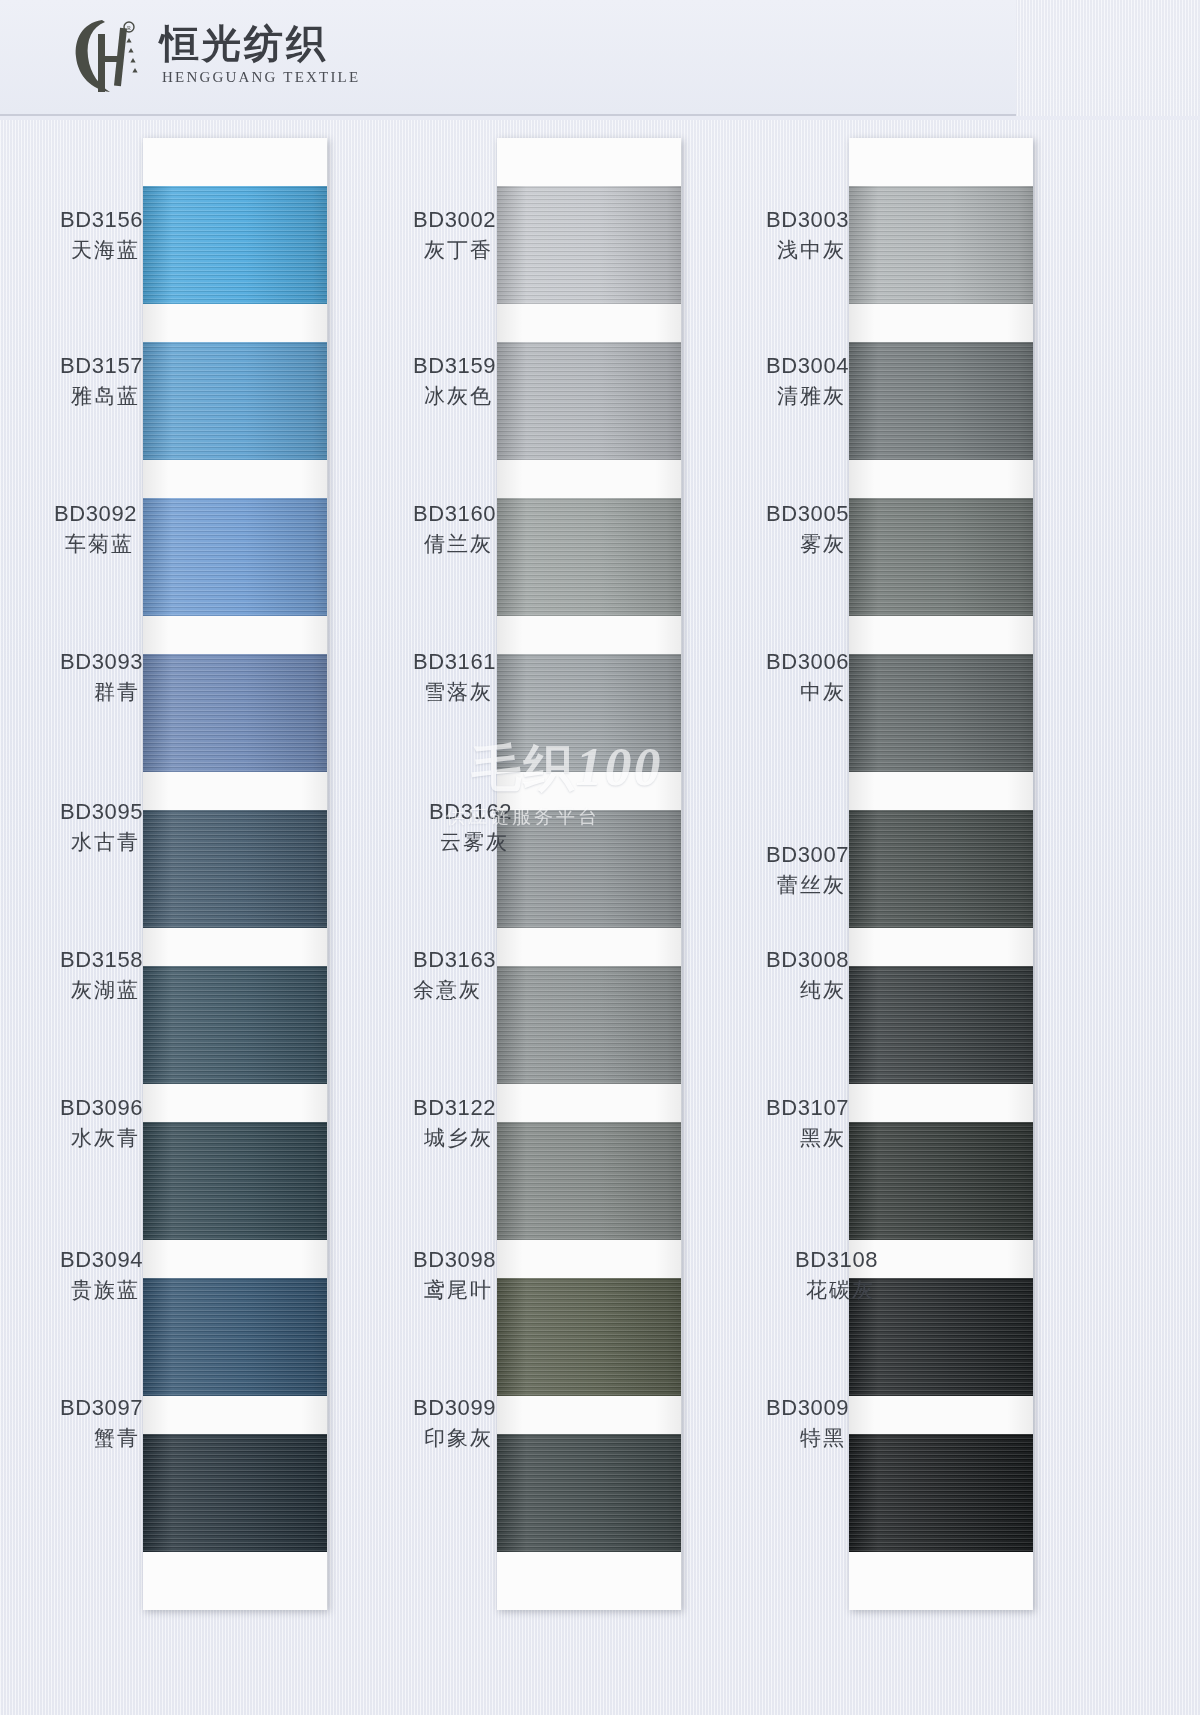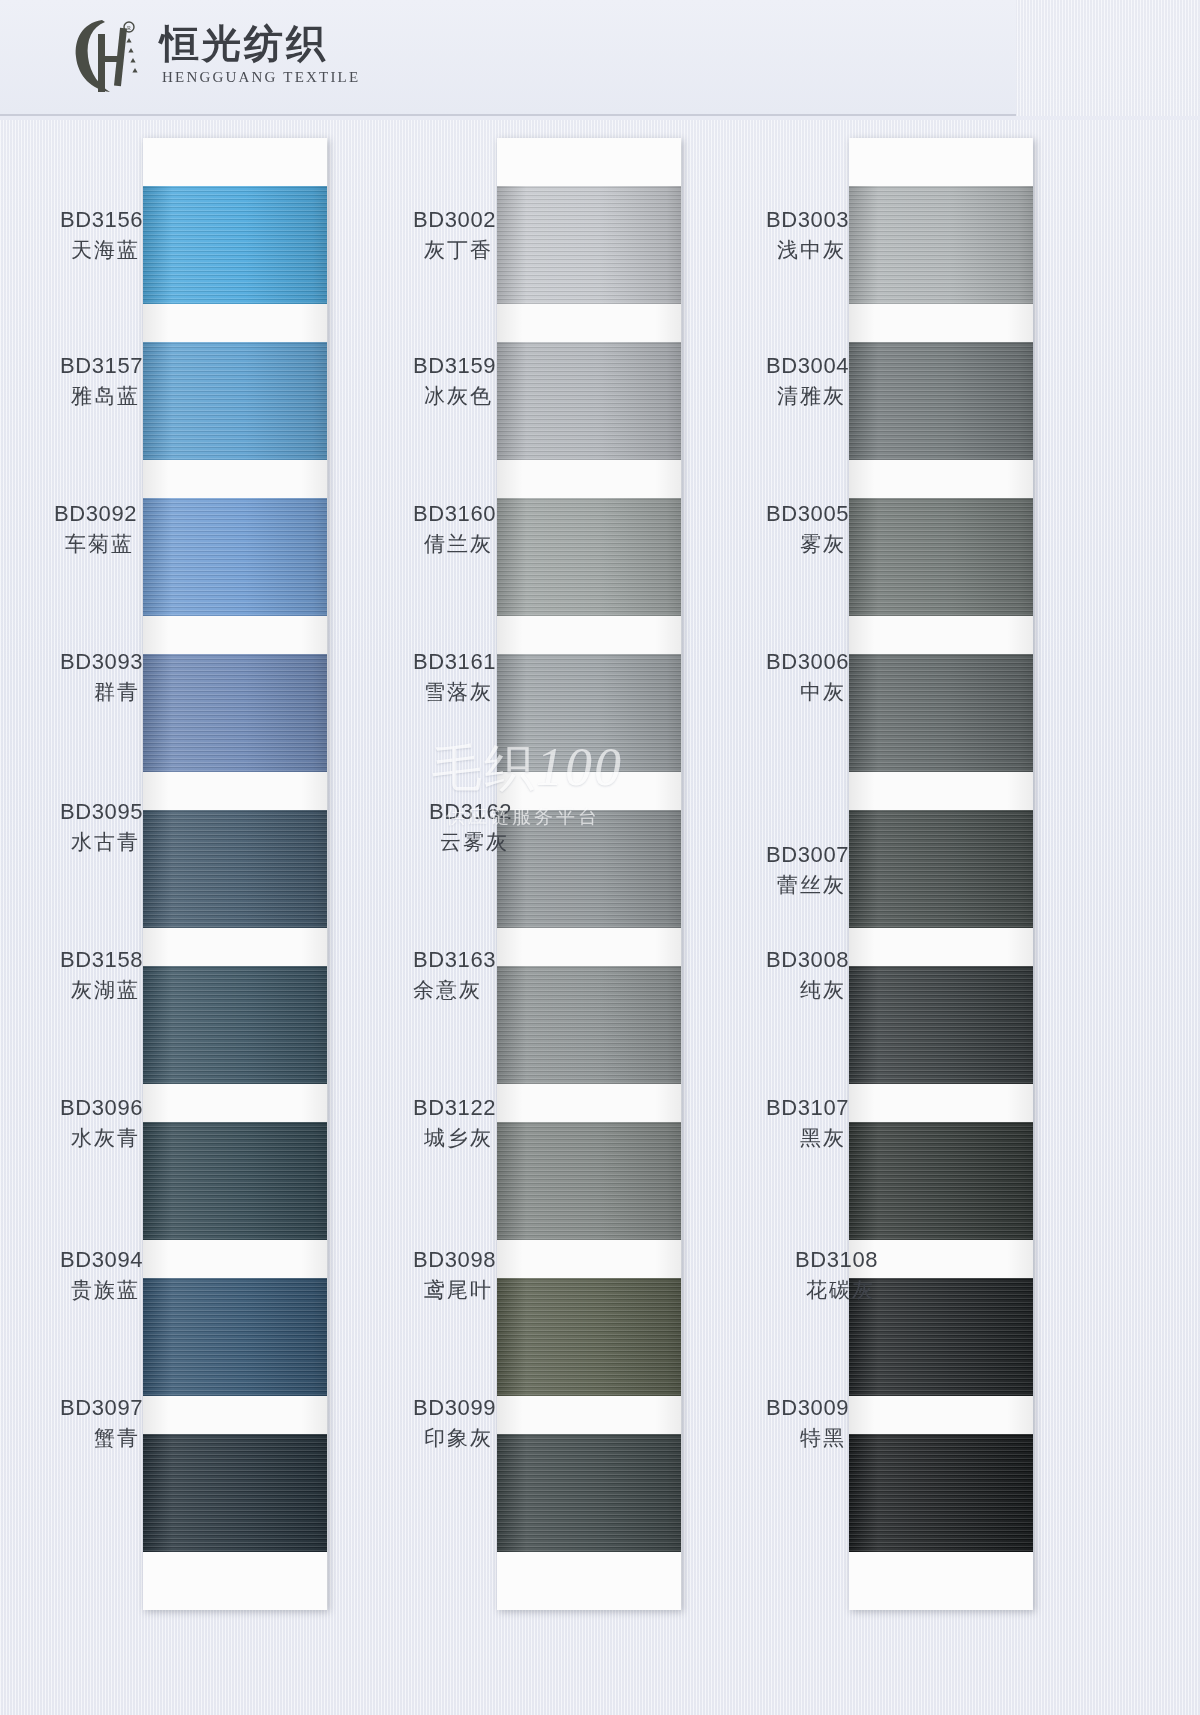--- a/index.html
+++ b/index.html
@@ -201,26 +201,27 @@
     top: 740px;
     width: 270px;
     height: 110px;
     z-index: 5;
     pointer-events: none;
     opacity: 0.70;
   }
   .wm-main {
     font-family: "DejaVu Sans", sans-serif;
     font-size: 50px;
-    font-weight: 400;
+    font-weight: 700;
     color: rgba(255,255,255,0.92);
     letter-spacing: 2px;
     text-shadow: 0 1px 2px rgba(120,130,150,0.35);
     white-space: nowrap;
     line-height: 1;
+    text-align: center;
   }
   .wm-main .wm-num {
     font-family: "Liberation Serif", serif;
     font-style: italic;
     font-size: 54px;
   }
   .wm-sub {
     font-family: Liberation Mono, monospace;
     font-size: 19px;
     color: rgba(255,255,255,0.92);

